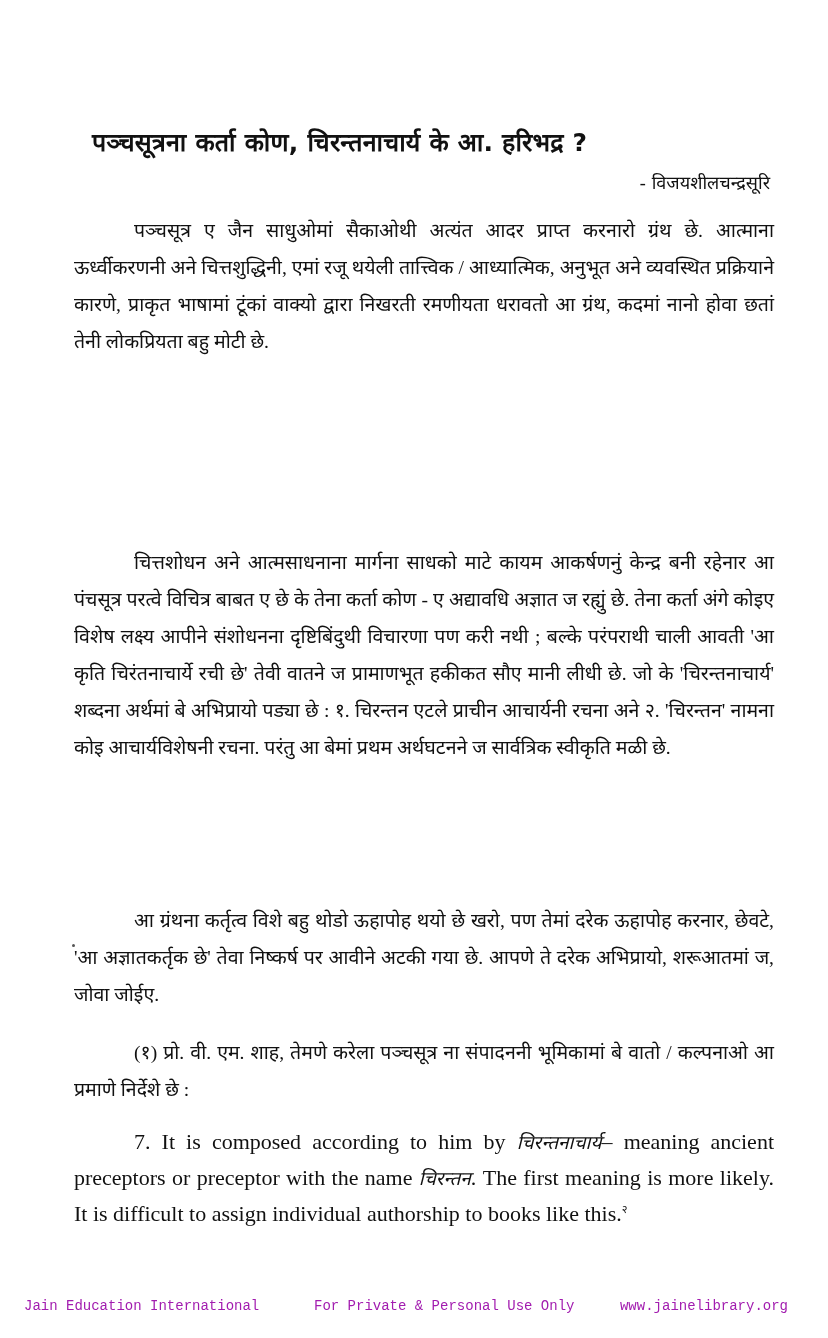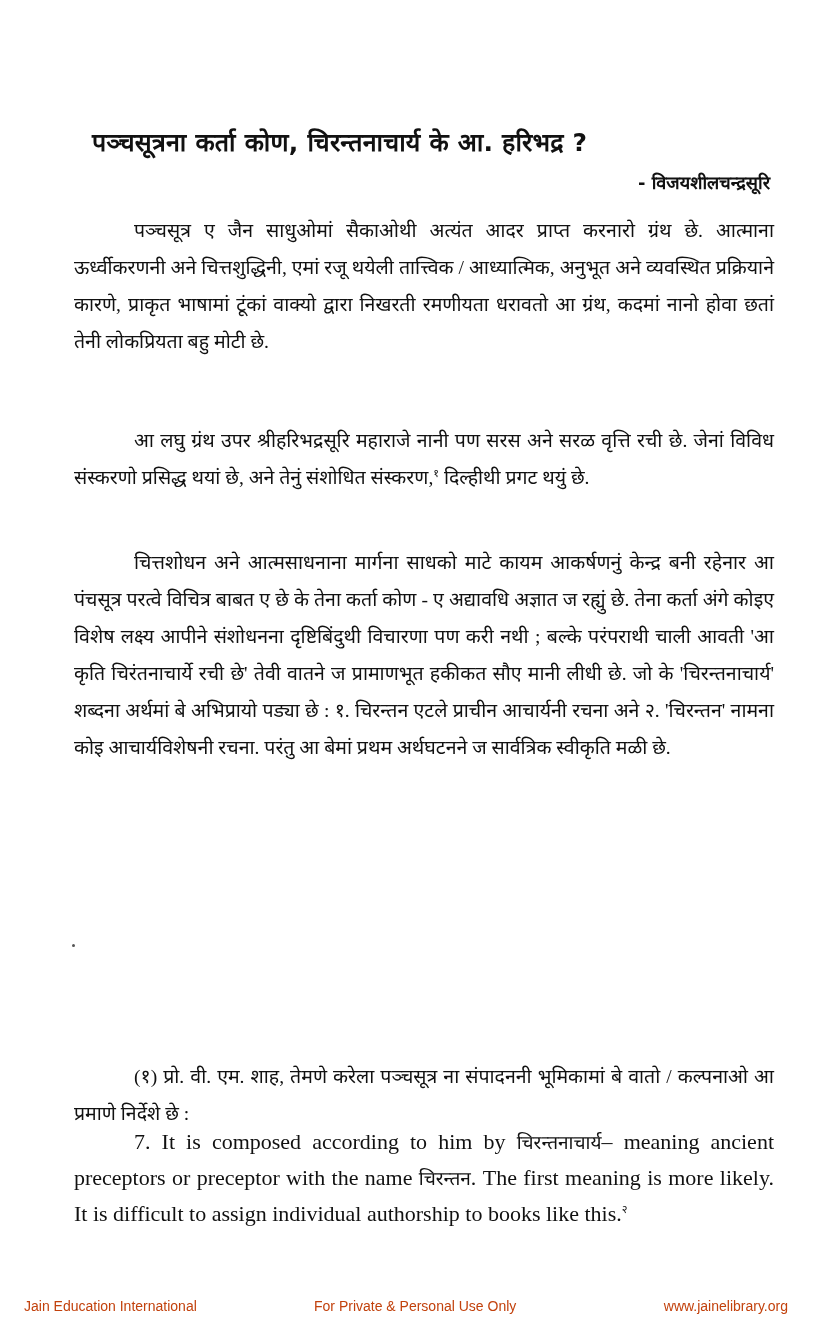--- a/index.html
+++ b/index.html
@@ -1,42 +1,42 @@
 <!DOCTYPE html>
 <html><head>
 <meta charset="utf-8">
 <style>
   html, body { margin:0; padding:0; }
   body { width:828px; height:1338px; background:#ffffff; position:relative; overflow:hidden; color:#111; }
   .page { position:absolute; left:0; top:0; width:828px; height:1096px; }
   .title { position:absolute; left:92px; top:124px; width:650px; font-family:"DejaVu Sans", sans-serif; font-weight:bold; font-size:25px; letter-spacing:0.2px; white-space:nowrap; }
-  .author { position:absolute; right:58px; top:170px; font-family:"DejaVu Sans", sans-serif; font-weight:bold; font-size:18px; white-space:nowrap; }
+  .author { position:absolute; right:58px; top:170px; font-family:"DejaVu Sans", sans-serif; font-weight:normal; font-size:18px; white-space:nowrap; }
   .para { position:absolute; left:74px; width:700px; font-family:Liberation Serif, serif; font-size:19.5px; line-height:37px; text-align:justify; text-align-last:left; }
   .para.indent { text-indent:60px; }
   .eng { position:absolute; left:74px; width:700px; font-family:"Liberation Serif", serif; font-size:22px; line-height:36px; text-align:justify; text-indent:60px; }
-  .eng .dev { font-family:"DejaVu Sans", sans-serif; font-size:19px; }
+  .eng .dev { font-family:"DejaVu Sans", sans-serif; font-size:19px;font-style:italic; }
   sup { font-size:11px; line-height:0; }
-  .footer { position:absolute; top:1298px; font-family:Liberation Sans, sans-serif; font-size:14px; color:#c2410c; white-space:nowrap;text-align:right; }
+  .footer { position:absolute; top:1298px; font-family:Liberation Mono, monospace; font-size:14px; color:#a21caf; white-space:nowrap;text-align:right; }
   .dot { position:absolute; width:3px; height:3px; background:#555; border-radius:50%; }
 </style>
 </head>
 <body>
 
 <div class="page">
   <div class="title">पञ्चसूत्रना कर्ता कोण, चिरन्तनाचार्य के आ. हरिभद्र ?</div>
   <div class="author">- विजयशीलचन्द्रसूरि</div>
 
   <div class="para indent" style="top:212px;">पञ्चसूत्र ए जैन साधुओमां सैकाओथी अत्यंत आदर प्राप्त करनारो ग्रंथ छे. आत्माना ऊर्ध्वीकरणनी अने चित्तशुद्धिनी, एमां रजू थयेली तात्त्विक / आध्यात्मिक, अनुभूत अने व्यवस्थित प्रक्रियाने कारणे, प्राकृत भाषामां टूंकां वाक्यो द्वारा निखरती रमणीयता धरावतो आ ग्रंथ, कदमां नानो होवा छतां तेनी लोकप्रियता बहु मोटी छे.</div>
 
-  <div class="para indent" style="top:422px;"><span>आ लघु ग्रंथ उपर श्रीहरिभद्रसूरि महाराजे नानी पण सरस अने सरळ वृत्ति रची छे.  जेनां विविध संस्करणो प्रसिद्ध थयां छे, अने तेनुं संशोधित संस्करण,</span><sup>१</sup><span> दिल्हीथी प्रगट थयुं छे.</span></div>
 
   <div class="para indent" style="top:544px;">चित्तशोधन अने आत्मसाधनाना मार्गना साधको माटे कायम आकर्षणनुं केन्द्र बनी रहेनार आ पंचसूत्र परत्वे विचित्र बाबत ए छे के तेना कर्ता कोण - ए अद्यावधि अज्ञात ज रह्युं छे.  तेना कर्ता अंगे कोइए विशेष लक्ष्य आपीने संशोधनना दृष्टिबिंदुथी विचारणा पण करी नथी ; बल्के परंपराथी चाली आवती 'आ कृति चिरंतनाचार्ये रची छे' तेवी वातने ज प्रामाणभूत हकीकत सौए मानी लीधी छे.  जो के 'चिरन्तनाचार्य' शब्दना अर्थमां बे अभिप्रायो पड्या छे : १. चिरन्तन एटले प्राचीन आचार्यनी रचना अने २. 'चिरन्तन' नामना कोइ आचार्यविशेषनी रचना.  परंतु आ बेमां प्रथम अर्थघटनने ज सार्वत्रिक स्वीकृति मळी छे.</div>
 
+  <div class="para indent" style="top:902px;">आ ग्रंथना कर्तृत्व विशे बहु थोडो ऊहापोह थयो छे खरो, पण तेमां दरेक ऊहापोह करनार, छेवटे, 'आ अज्ञातकर्तृक छे' तेवा निष्कर्ष पर आवीने अटकी गया छे.  आपणे ते दरेक अभिप्रायो, शरूआतमां ज, जोवा जोईए.</div>
 
-  <div class="para indent" style="top:1034px;margin-top:24px;">(१) प्रो. वी. एम. शाह, तेमणे करेला पञ्चसूत्र ना संपादननी भूमिकामां बे वातो / कल्पनाओ आ प्रमाणे निर्देशे छे :</div>
+  <div class="para indent" style="top:1034px;">(१) प्रो. वी. एम. शाह, तेमणे करेला पञ्चसूत्र ना संपादननी भूमिकामां बे वातो / कल्पनाओ आ प्रमाणे निर्देशे छे :</div>
 
   <div class="eng" style="top:1124px;"><span>7. It is composed according to him by </span><span class="dev">चिरन्तनाचार्य</span><span>– meaning ancient preceptors or preceptor with the name </span><span class="dev">चिरन्तन</span><span>. The first meaning is more likely.  It is difficult to assign individual authorship to books like this.</span><sup>२</sup></div>
 
   <div class="dot" style="left:72px; top:944px;"></div>
 
   <div class="footer" style="left:24px;">Jain Education International</div>
   <div class="footer" style="left:314px;">For Private &amp; Personal Use Only</div>
   <div class="footer" style="right:40px;">www.jainelibrary.org</div>
 </div>
 

